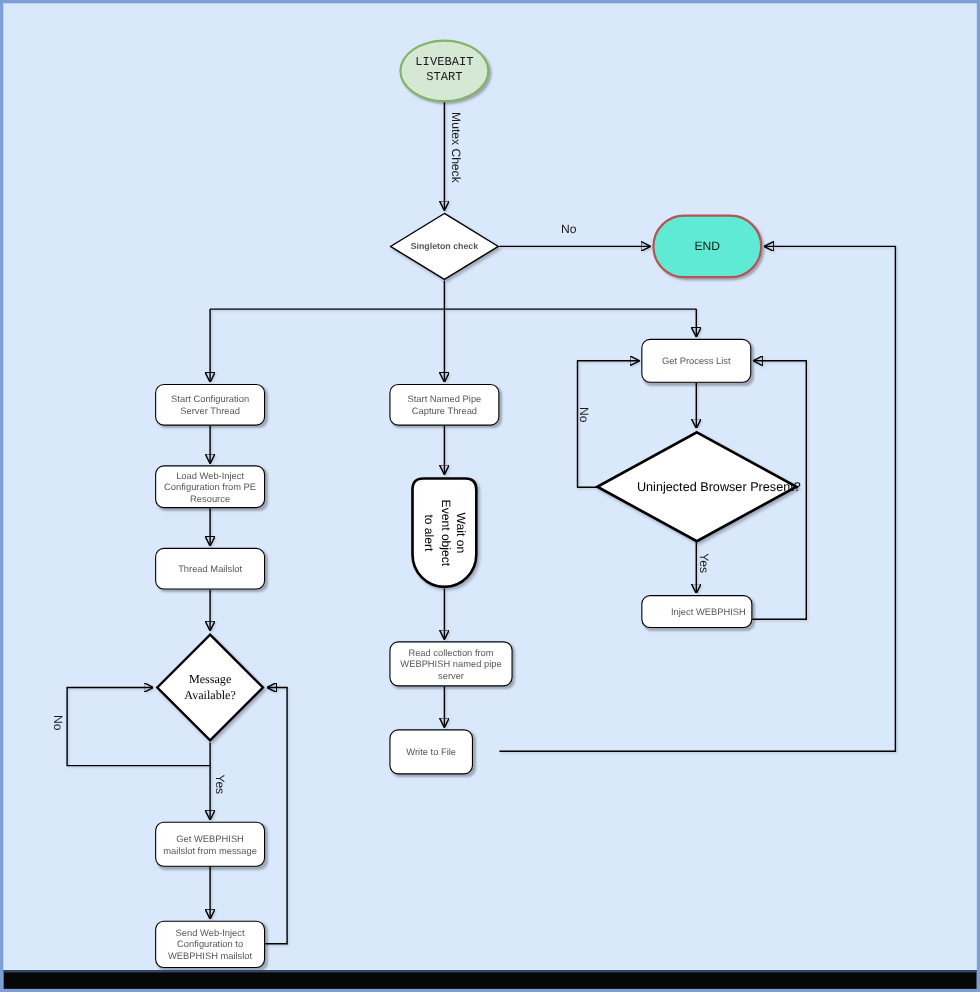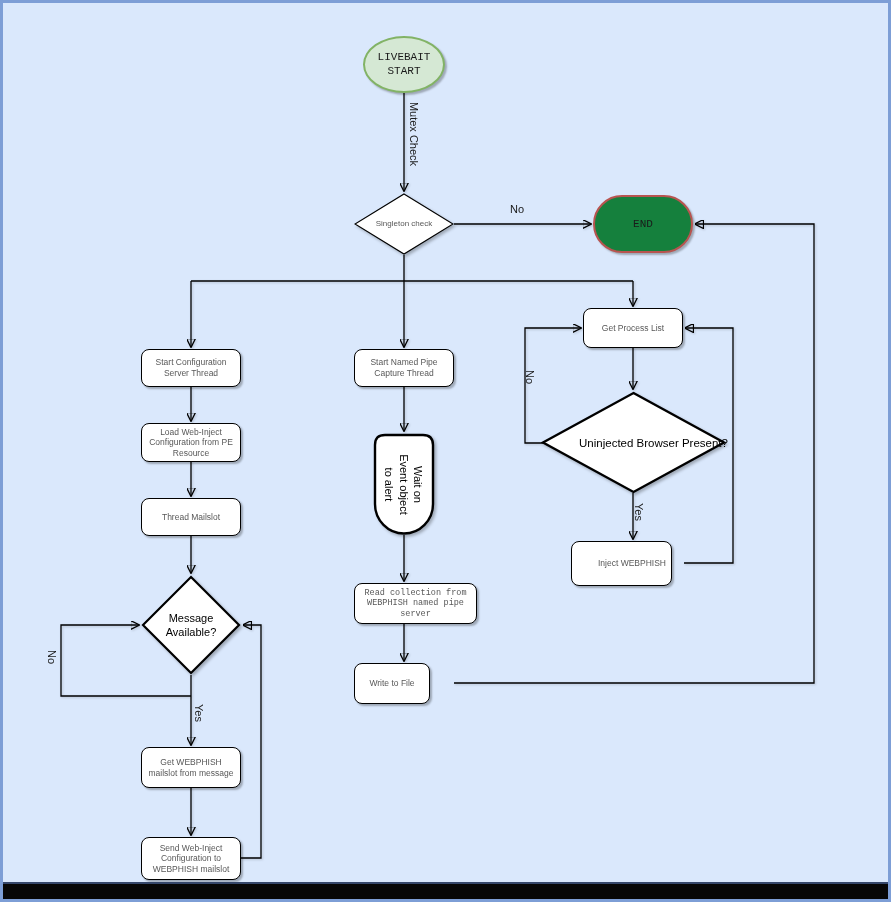--- a/index.html
+++ b/index.html
@@ -20,29 +20,29 @@
     background:#fff;border:1px solid #000;border-radius:8px;
     box-shadow:2px 2px 2px rgba(0,0,0,0.28);
     font-size:8.5px;color:#585858;line-height:1.25;padding:2px 3px;
   }
   .ellipse{
     background:#d5e8d4;border:2px solid #82b366;border-radius:50%;
     box-shadow:2px 2px 2px rgba(0,0,0,0.28);
     font-size:11px;color:#1a1a1a;line-height:1.25;padding:0 8px;font-family:Liberation Mono, monospace;
   }
   .stadium{
-    background:#15803d;border:2px solid #b85450;border-radius:29px;
+    background:#5eead4;border:2px solid #b85450;border-radius:29px;
     box-shadow:2px 2px 2px rgba(0,0,0,0.28);
-    font-size:11px;color:#1a1a1a;font-family:Liberation Mono, monospace;
+    font-size:11px;color:#1a1a1a;
   }
   .shape-node{background:transparent;}
   .shape-node > svg{position:absolute;left:0;top:0;
     filter:drop-shadow(2px 2px 1.5px rgba(0,0,0,0.28));}
   .shape-label{position:relative;z-index:3;}
-  .lbl-sm{font-size:8px;color:#585858;line-height:1.3;}
+  .lbl-sm{font-size:8px;color:#585858;line-height:1.3;font-weight:bold;}
   .lbl-lg{font-size:11px;color:#000;line-height:1.3;}
   .lbl-xl{font-size:11.5px;color:#000;white-space:nowrap;margin-left:40px;}
   .elabel{
     position:absolute;z-index:4;display:flex;align-items:center;justify-content:center;
     font-size:11px;color:#1a1a1a;text-align:center;
   }
   .rot{transform:rotate(90deg);}
 </style>
 </head>
 <body>
@@ -103,21 +103,21 @@
   </div>
 
   <div class="node proc" style="left:138px;top:495px;width:100px;height:38px;">
     <span>Thread Mailslot</span>
   </div>
 
   <div class="node shape-node" style="left:138px;top:572px;width:100px;height:100px;">
     <svg width="100" height="100" viewBox="0 0 100 100">
       <polygon points="50,2 98,50 50,98 2,50" fill="#fff" stroke="#000" stroke-width="2.2"></polygon>
     </svg>
-    <span class="shape-label lbl-lg" style="width:68px;">Message Available?</span>
+    <span class="shape-label lbl-lg" style="width:68px;font-family:Liberation Serif, serif;">Message Available?</span>
   </div>
 
   <div class="node proc" style="left:138px;top:744px;width:100px;height:41px;">
     <span>Get WEBPHISH mailslot from message</span>
   </div>
 
   <div class="node proc" style="left:138px;top:834px;width:100px;height:43px;">
     <span>Send Web-Inject Configuration to WEBPHISH mailslot</span>
   </div>
 
@@ -125,40 +125,40 @@
     <span>Start Named Pipe Capture Thread</span>
   </div>
 
   <div class="node shape-node" style="left:370px;top:430px;width:62px;height:102px;">
     <svg width="62" height="102" viewBox="0 0 62 102">
       <path d="M2 71 L2 12 Q2 2 12 2 L50 2 Q60 2 60 12 L60 71 A29 29.5 0 0 1 2 71 Z" fill="#fff" stroke="#000" stroke-width="2.4"></path>
     </svg>
     <span class="shape-label lbl-lg rot" style="width:96px;">Wait on Event object to alert</span>
   </div>
 
-  <div class="node proc" style="left:351px;top:580px;width:123px;height:41px;font-family:Liberation Mono, monospace;">
+  <div class="node proc" style="left:351px;top:580px;width:112px;height:41px;">
     <span>Read collection from WEBPHISH named pipe server</span>
   </div>
 
   <div class="node proc" style="left:351px;top:660px;width:76px;height:41px;">
     <span>Write to File</span>
   </div>
 
   <div class="node proc" style="left:580px;top:305px;width:100px;height:40px;">
     <span>Get Process List</span>
   </div>
 
   <div class="node shape-node" style="left:538px;top:388px;width:185px;height:103px;">
     <svg width="185" height="103" viewBox="0 0 185 103">
       <polygon points="92.5,2 183,51.5 92.5,101 2,51.5" fill="#fff" stroke="#000" stroke-width="2.4"></polygon>
     </svg>
     <span class="shape-label lbl-xl">Uninjected Browser Present?</span>
   </div>
 
-  <div class="node proc" style="left:568px;top:538px;width:101px;height:45px;padding-left:24px;">
+  <div class="node proc" style="left:580px;top:538px;width:101px;height:30px;padding-left:24px;">
     <span>Inject WEBPHISH</span>
   </div>
 
   <div class="elabel rot" style="left:366px;top:124px;width:90px;height:14px;">Mutex Check</div>
   <div class="elabel" style="left:499px;top:199px;width:30px;height:14px;">No</div>
   <div class="elabel rot" style="left:181px;top:703px;width:30px;height:14px;">Yes</div>
   <div class="elabel rot" style="left:34px;top:647px;width:30px;height:14px;">No</div>
   <div class="elabel rot" style="left:621px;top:502px;width:30px;height:14px;">Yes</div>
   <div class="elabel rot" style="left:512px;top:367px;width:30px;height:14px;">No</div>
 

